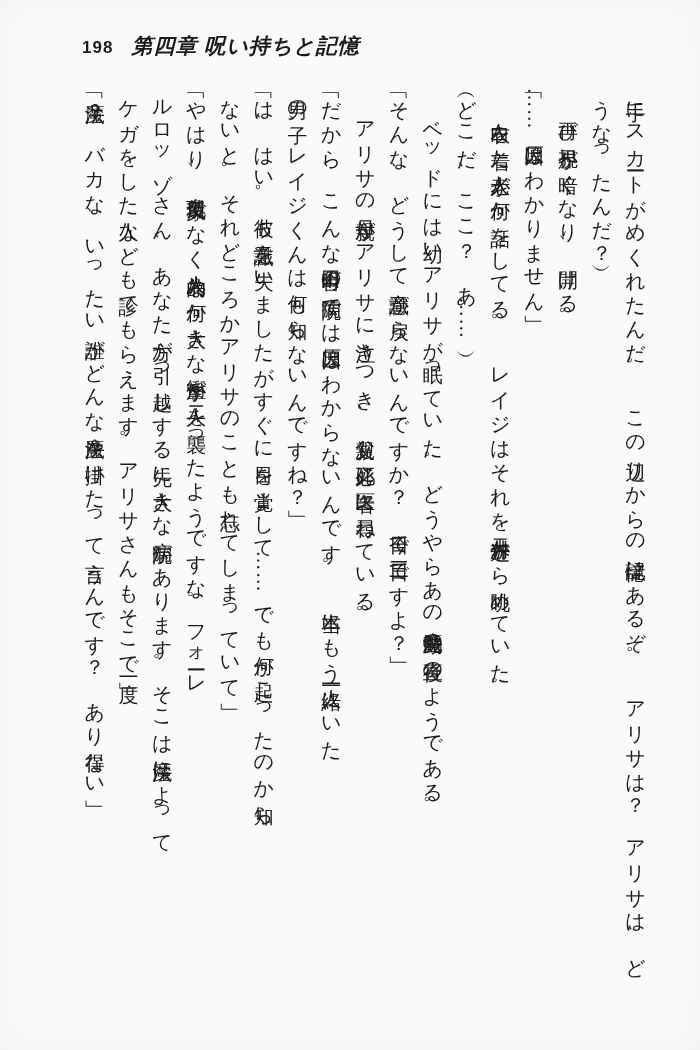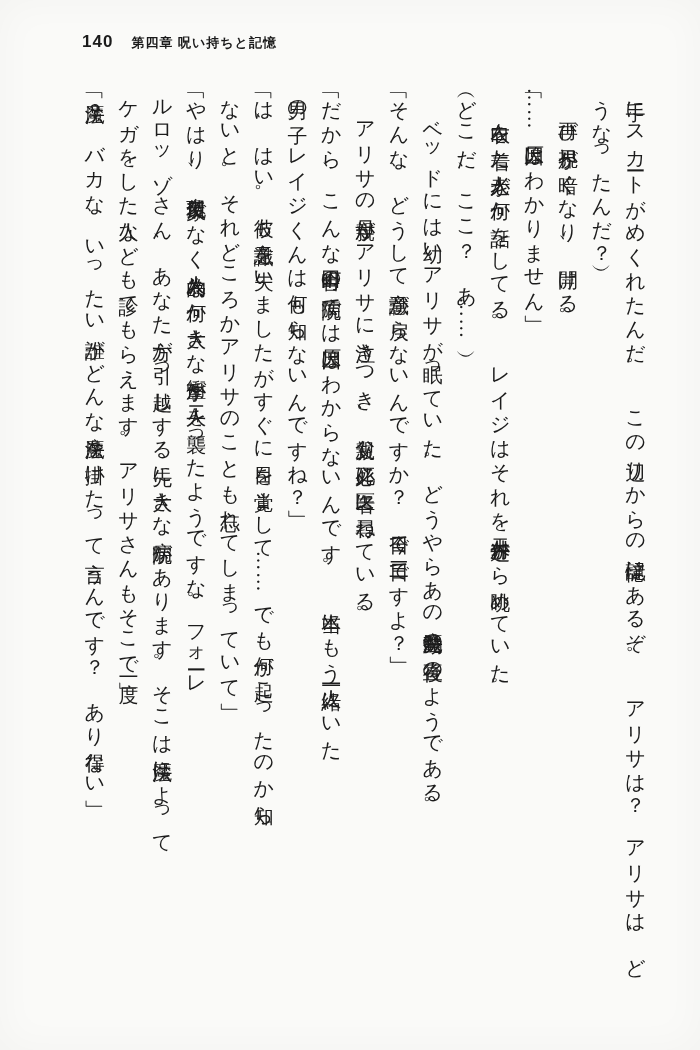--- a/index.html
+++ b/index.html
@@ -25,23 +25,24 @@
     font-family: "Liberation Sans", "DejaVu Sans", sans-serif;
     color: #1b1b1b;
   }
   .page-number {
     font-size: 17px;
     font-weight: 700;
     letter-spacing: 1px;
     margin-right: 18px;
   }
   .chapter-title {
-    font-size: 13px;
+    font-size: 21px;
     font-weight: 600;
     letter-spacing: 1px;
+    font-style: italic;
   }
   
   .text-block {
     position: absolute;
     top: 86px;
     right: 48px;
     height: 906px;
     writing-mode: vertical-rl;
     text-orientation: mixed;
     font-family: "Liberation Serif", "DejaVu Serif", serif;
@@ -59,21 +60,21 @@
   .tcol.indent {
     padding-top: 21.4px;   
   }
 </style>
 </head>
 <body>
 
 <div class="page">
 
   <div class="running-head">
-    <span class="page-number">140</span>
+    <span class="page-number">198</span>
     <span class="chapter-title">第四章 呪い持ちと記憶</span>
   </div>
 
   <div class="text-block" id="text-block">
       <p class="tcol">手にスカートがめくれたんだ。　この辺りからの記憶はあるぞ。　アリサは？　アリサは、ど</p>
       <p class="tcol">うなったんだ？）</p>
       <p class="tcol indent">再び視界が暗くなり、開ける。</p>
       <p class="tcol">「……原因はわかりません」</p>
       <p class="tcol indent">白衣を着た老人が何か話をしてる。　レイジはそれを天井付近から眺めていた。</p>
       <p class="tcol">（どこだ、ここ？　あ……）</p>

